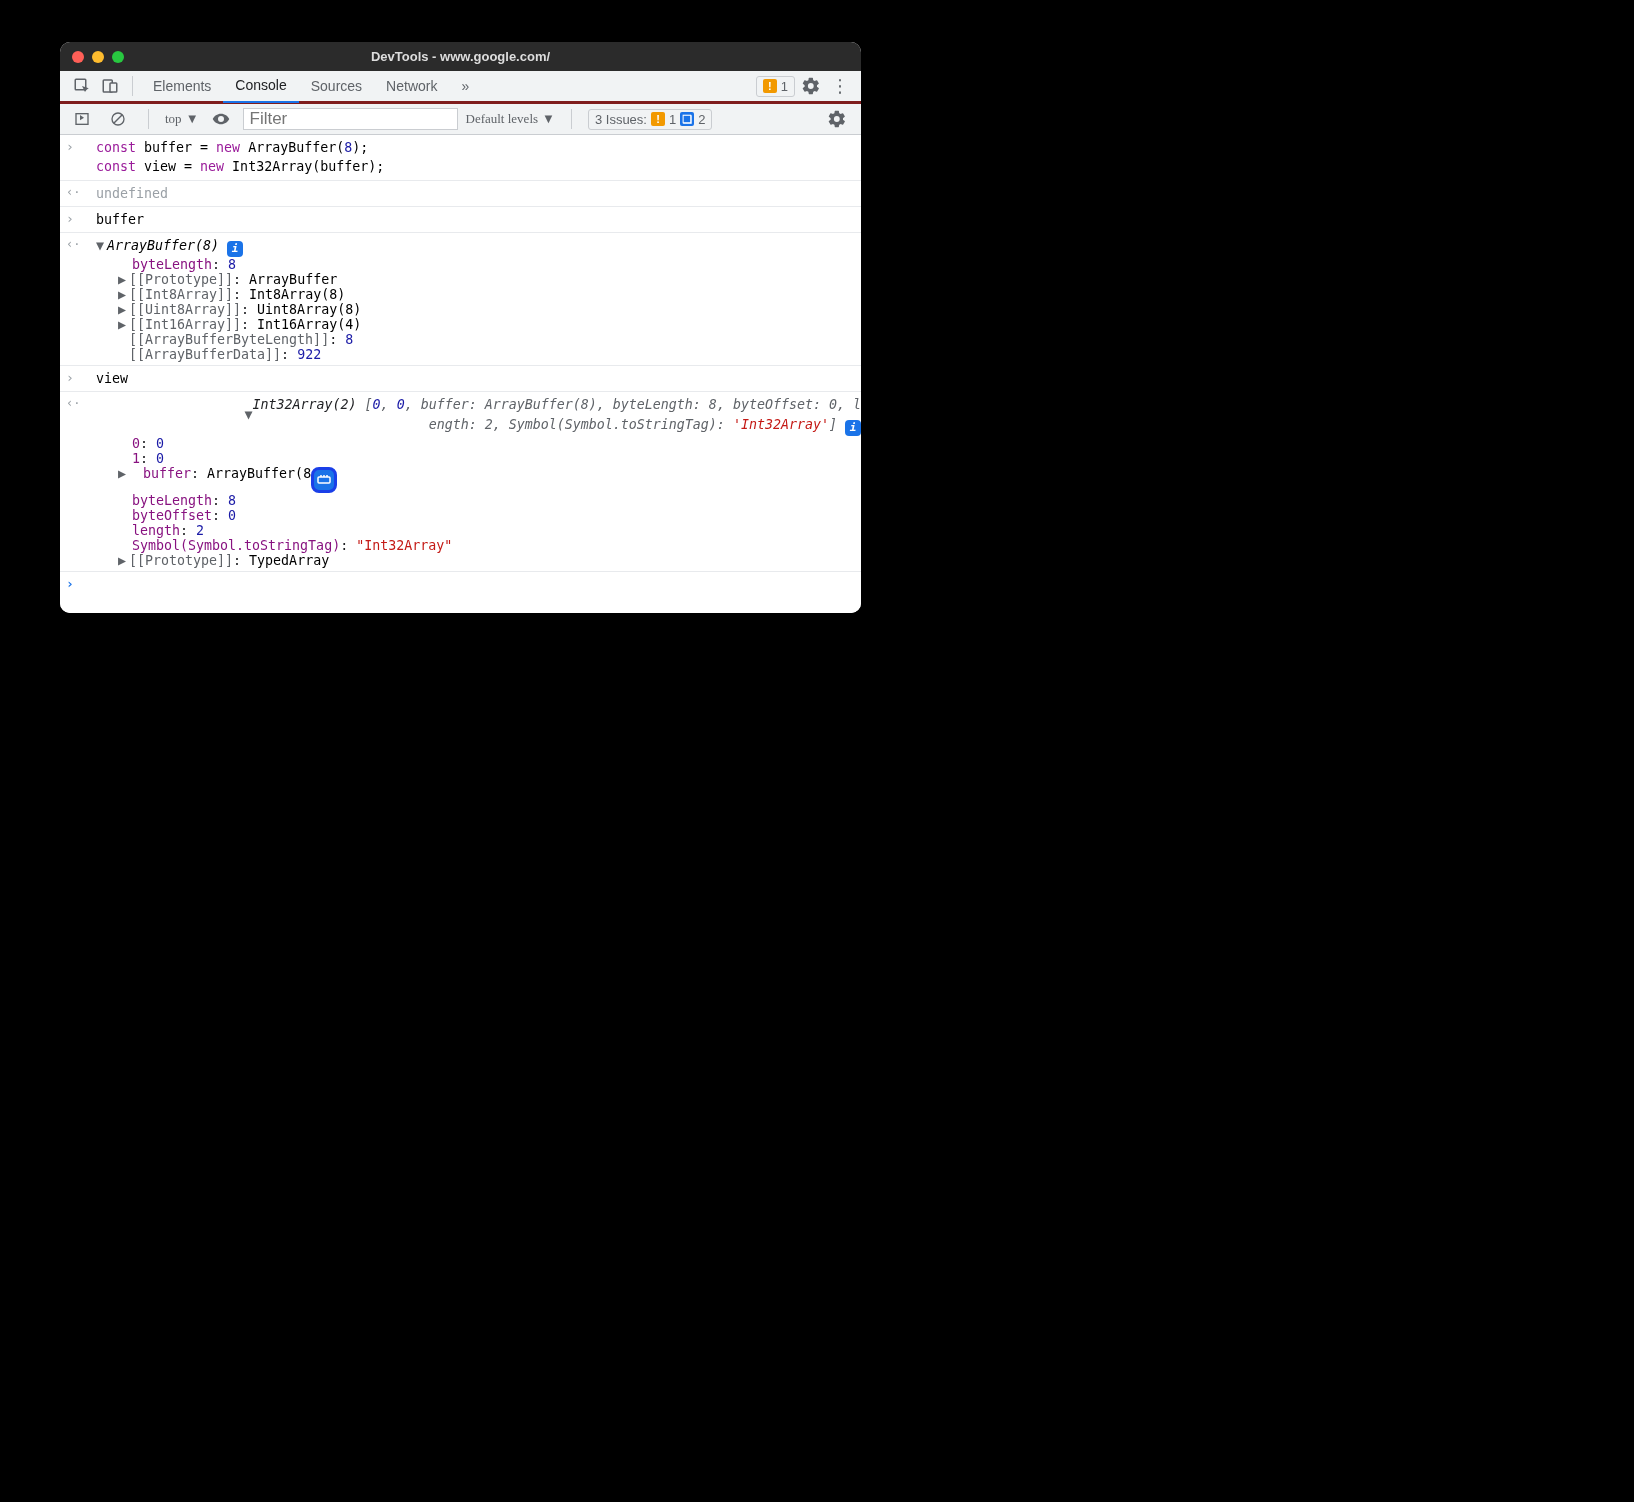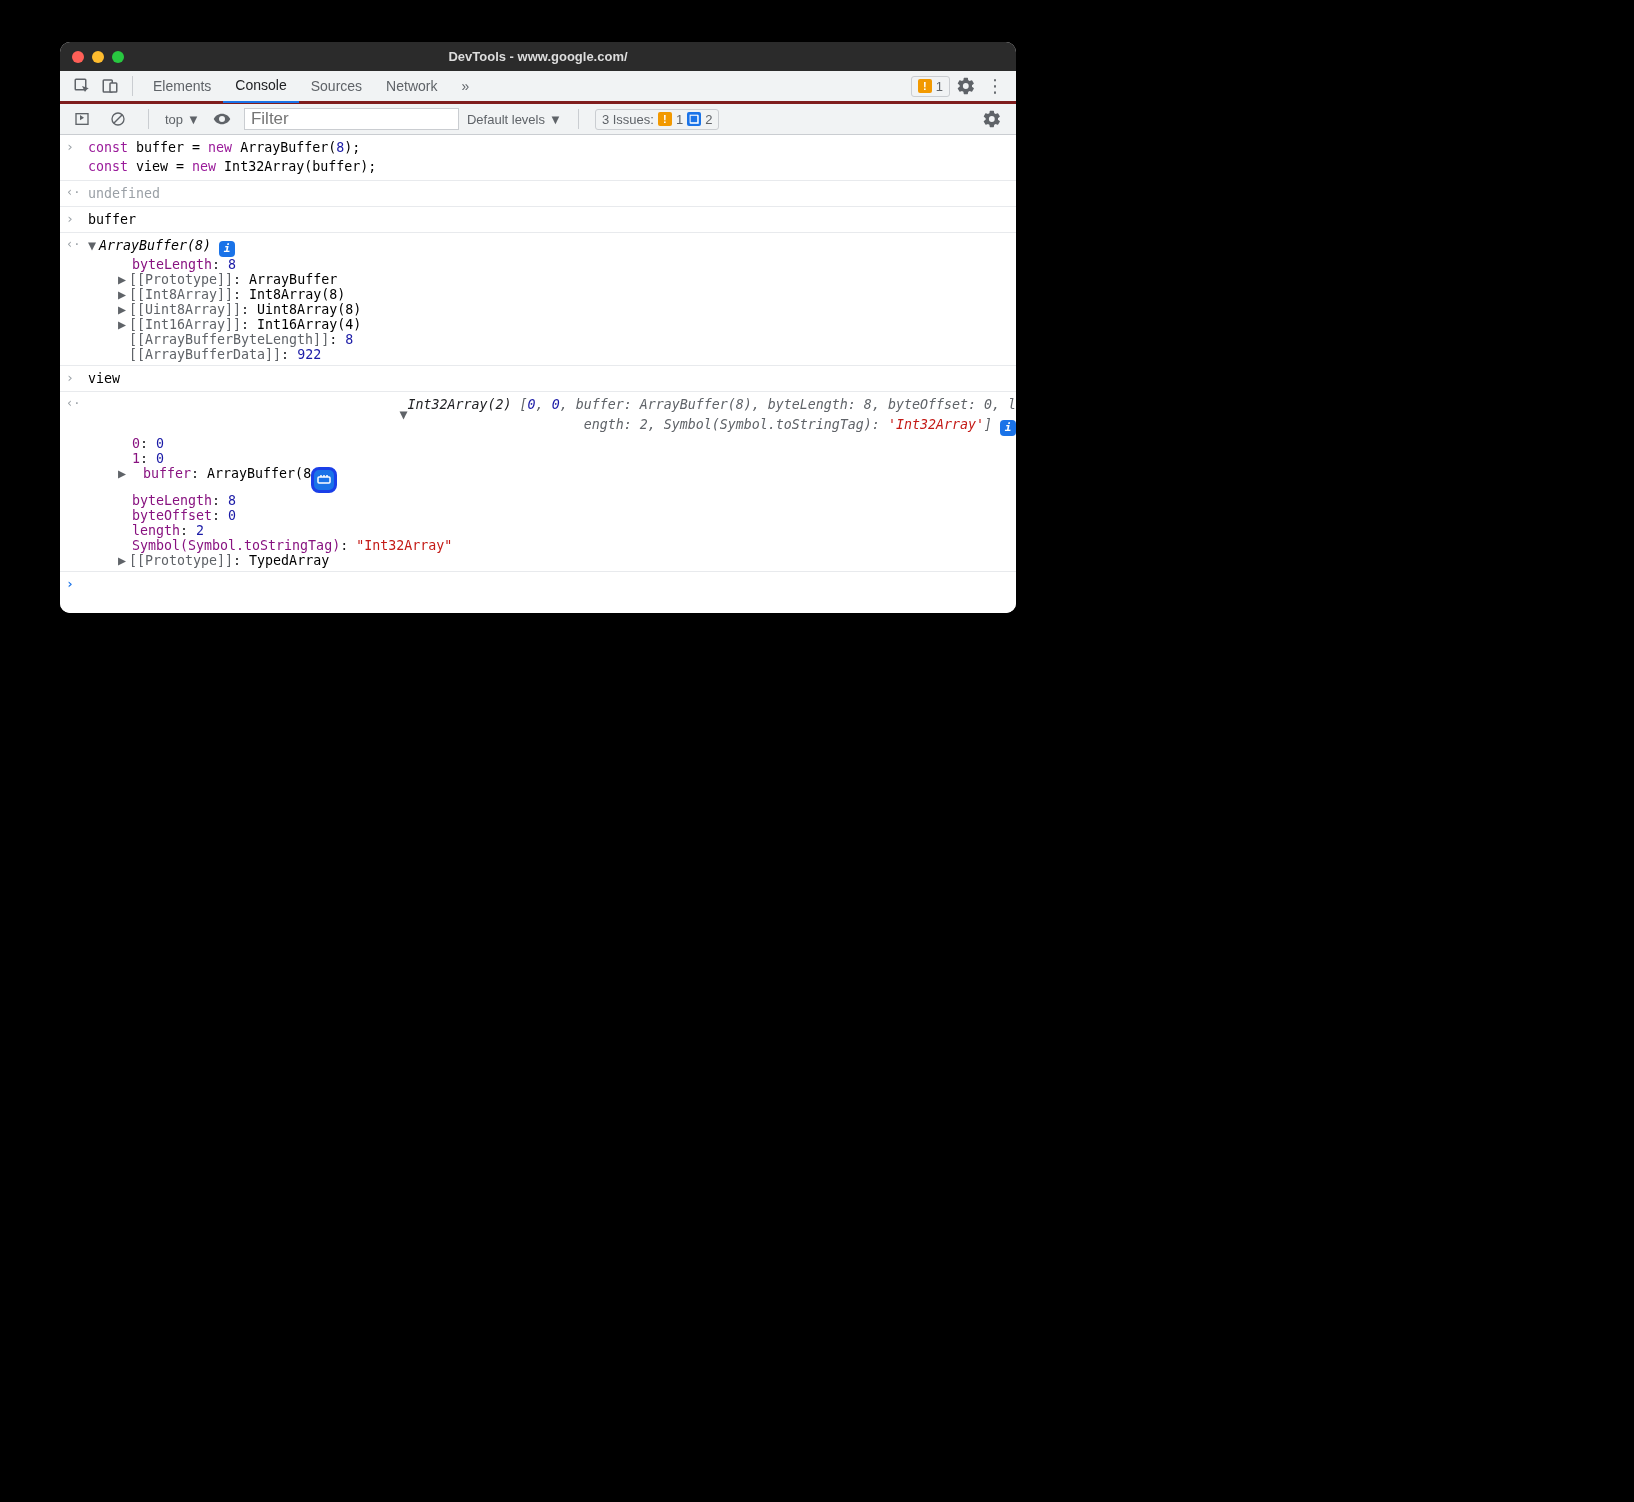--- a/index.html
+++ b/index.html
@@ -7,21 +7,21 @@
     background: #000;
     font-family: -apple-system, "Helvetica Neue", Arial, sans-serif;
     width: 1156px;
     height: 1063px;
     overflow: hidden;
   }
   .window {
     position: absolute;
     left: 60px;
     top: 42px;
-    width: 956px;
+    width: 801px;
     background: #fff;
     border-radius: 10px;
     box-shadow: 0 20px 40px rgba(0,0,0,.45);
     overflow: hidden;
   }
   .titlebar {
     height: 29px;
     background: #2b2b2b;
     display: flex;
     align-items: center;
@@ -58,39 +58,39 @@
   .info-ic { background:#1a73e8; color:#fff; font-weight:700; border-radius:2px; width:14px; height:14px; display:flex; align-items:center; justify-content:center; font-size:11px; }
   .gear { color:#5f6368; margin:0 6px; }
   .dots { color:#5f6368; margin:0 4px; font-size:18px; }
   .toolbar2 {
     height: 31px;
     background: #f1f3f4;
     border-bottom: 1px solid #cacdd1;
     display:flex; align-items:center; padding: 0 8px; gap:8px;
     font-size:13px; color:#5f6368;
   }
-  .dropdown { display:flex; align-items:center; gap:4px; }
+  .dropdown { display:flex; align-items:center; gap:4px;font-family:Liberation Serif, serif; }
   .filter-input {
     border:1px solid #cacdd1; background:#fff; height:22px; width:215px;
     padding:0 6px; font-size:17px; color:#5f6368;
   }
   .console {
     font-family: Menlo, Monaco, Consolas, monospace;
     font-size: 13.3px;
     background:#fff;
     padding-bottom:6px;
   }
   .row {
     border-bottom:1px solid #e8eaed;
     padding: 3px 0 3px 0;
     position: relative;
   }
   .gut { position:absolute; left:6px; top:4px; color:#9aa0a6; font-size:13px; }
   .outgut { position:absolute; left:6px; top:4px; color:#9aa0a6; font-size:12px; }
-  .code { margin-left: 28px; line-height:1.45; }
+  .code { margin-left: 36px; line-height:1.45; }
   .kw { color:#9a1b9a; }
   .num { color:#1a1aa6; }
   .punc { color:#202124; }
   .str { color:#c41a16; }
   .undef { color:#9aa0a6; }
   .italic { font-style: italic; text-align: right; }
   .propKey { color:#881280;margin-left:14px; }
   .intKey { color:#5f6368; }
   .tri { color:#5f6368; display:inline-block; width:11px; }
   .info-chip {

